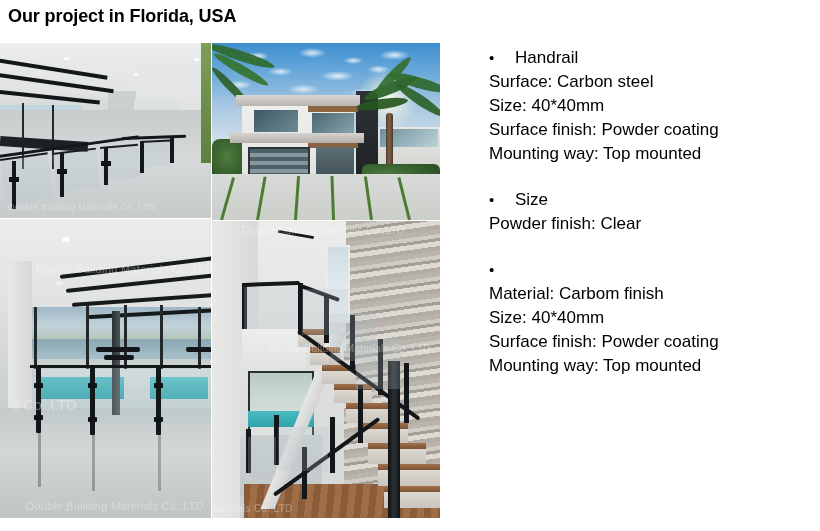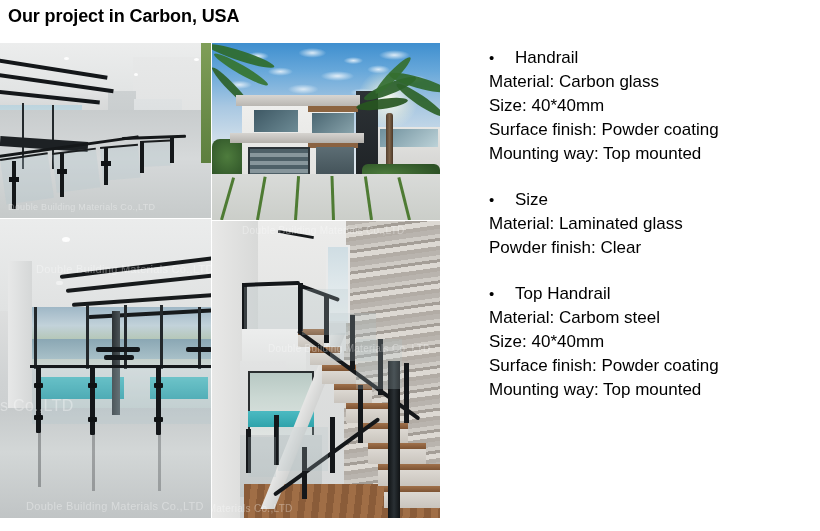--- a/index.html
+++ b/index.html
@@ -181,21 +181,21 @@
     white-space: nowrap; display:flex; align-items:baseline;
   }
   .spec-bullet { display:inline-block; width:26px; font-size:15px; line-height:24px; }
   .spec-line { font-size: 17px; color:#000; line-height:24px; white-space: nowrap; }
 </style>
 </head>
 <body>
 
 <div class="slide">
 
-  <div class="slide-title">Our project in Carbon, USA</div>
+  <div class="slide-title">Our project in Florida, USA</div>
 
   <div class="gallery">
 
     <div class="photo ph-tl">
       <div class="scene">
         <div class="tl-bg"></div>
         <div class="tl-ceil"></div>
         <div class="tl-wallR"></div>
         <div class="tl-stone"></div>
         <div class="tl-doorDk"></div>
@@ -321,21 +321,21 @@
         <div class="bl-knuck" style="left:154px; top:164px;"></div>
         <div class="bl-knuck" style="left:34px;  top:196px;"></div>
         <div class="bl-knuck" style="left:88px;  top:198px;"></div>
         <div class="bl-knuck" style="left:154px; top:198px;"></div>
 
         <div class="blk" style="left:38px;  top:214px; width:3px;height:54px;background:rgba(20,23,26,.30);"></div>
         <div class="blk" style="left:92px;  top:216px; width:3px;height:56px;background:rgba(20,23,26,.28);"></div>
         <div class="blk" style="left:158px; top:216px; width:3px;height:56px;background:rgba(20,23,26,.26);"></div>
       </div>
       <div class="wm" style="left:36px; top:44px; font-size:11px;">Double Building Materials Co.,LTD</div>
-      <div class="wm" style="left:0px; top:178px; font-size:16px;">s Co.,LTD</div>
+      <div class="wm" style="left:12px; top:178px; font-size:14px;">s Co.,LTD</div>
       <div class="wm" style="left:26px; bottom:6px; font-size:11px;">Double Building Materials Co.,LTD</div>
     </div>
 
     <div class="photo ph-br">
       <div class="scene">
         <div class="br-bg"></div>
         <div class="br-stonewall"></div>
         <div class="br-wallU"></div>
         <div class="br-colL"></div>
         <div class="br-winU"></div>
@@ -403,41 +403,39 @@
 
   </div>
 
   <div class="specs">
 
     <div class="spec-block">
       <div class="spec-head">
         <span class="spec-bullet">•</span>
         <span>Handrail</span>
       </div>
-      <div class="spec-line">Material: Carbon glass</div>
+      <div class="spec-line">Surface: Carbon steel</div>
       <div class="spec-line">Size: 40*40mm</div>
       <div class="spec-line">Surface finish: Powder coating</div>
       <div class="spec-line">Mounting way: Top mounted</div>
     </div>
 
     <div class="spec-block">
       <div class="spec-head">
         <span class="spec-bullet">•</span>
         <span>Size</span>
       </div>
-      <div class="spec-line">Material: Laminated glass</div>
       <div class="spec-line">Powder finish: Clear</div>
     </div>
 
     <div class="spec-block">
       <div class="spec-head">
         <span class="spec-bullet">•</span>
-        <span>Top Handrail</span>
-      </div>
-      <div class="spec-line">Material: Carbom steel</div>
+      </div>
+      <div class="spec-line">Material: Carbom finish</div>
       <div class="spec-line">Size: 40*40mm</div>
       <div class="spec-line">Surface finish: Powder coating</div>
       <div class="spec-line">Mounting way: Top mounted</div>
     </div>
 
   </div>
 
 </div>
 
 </body></html>

